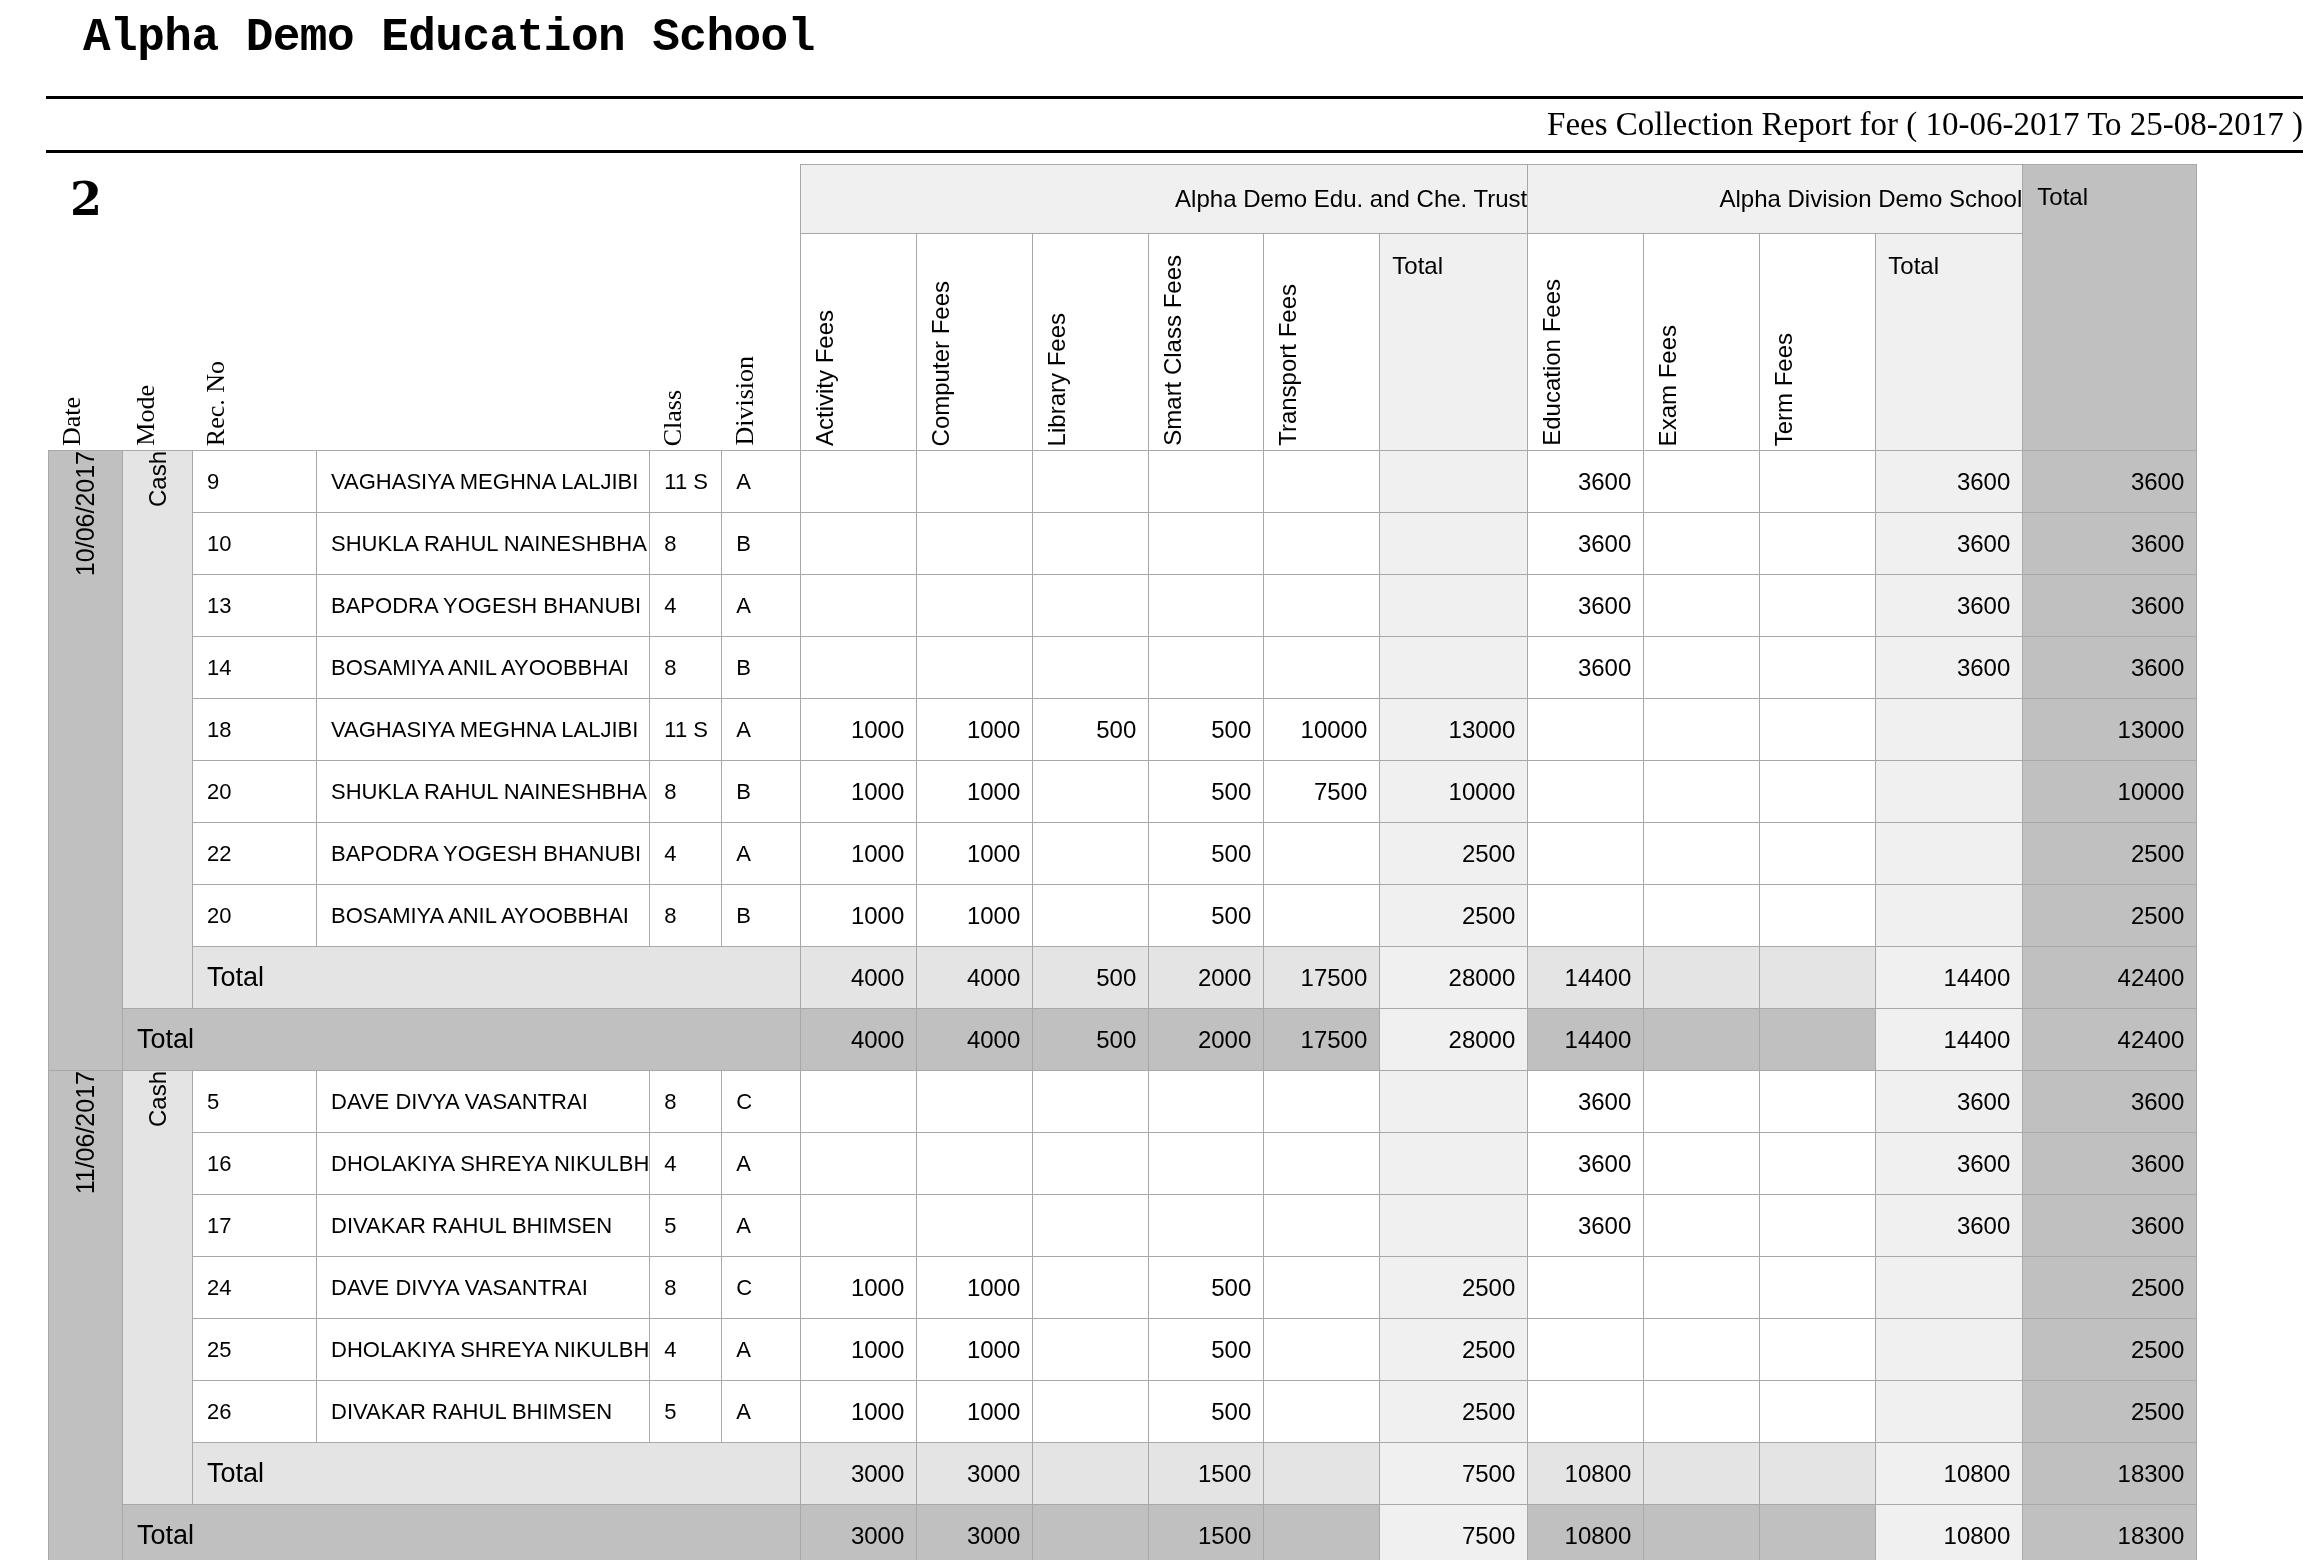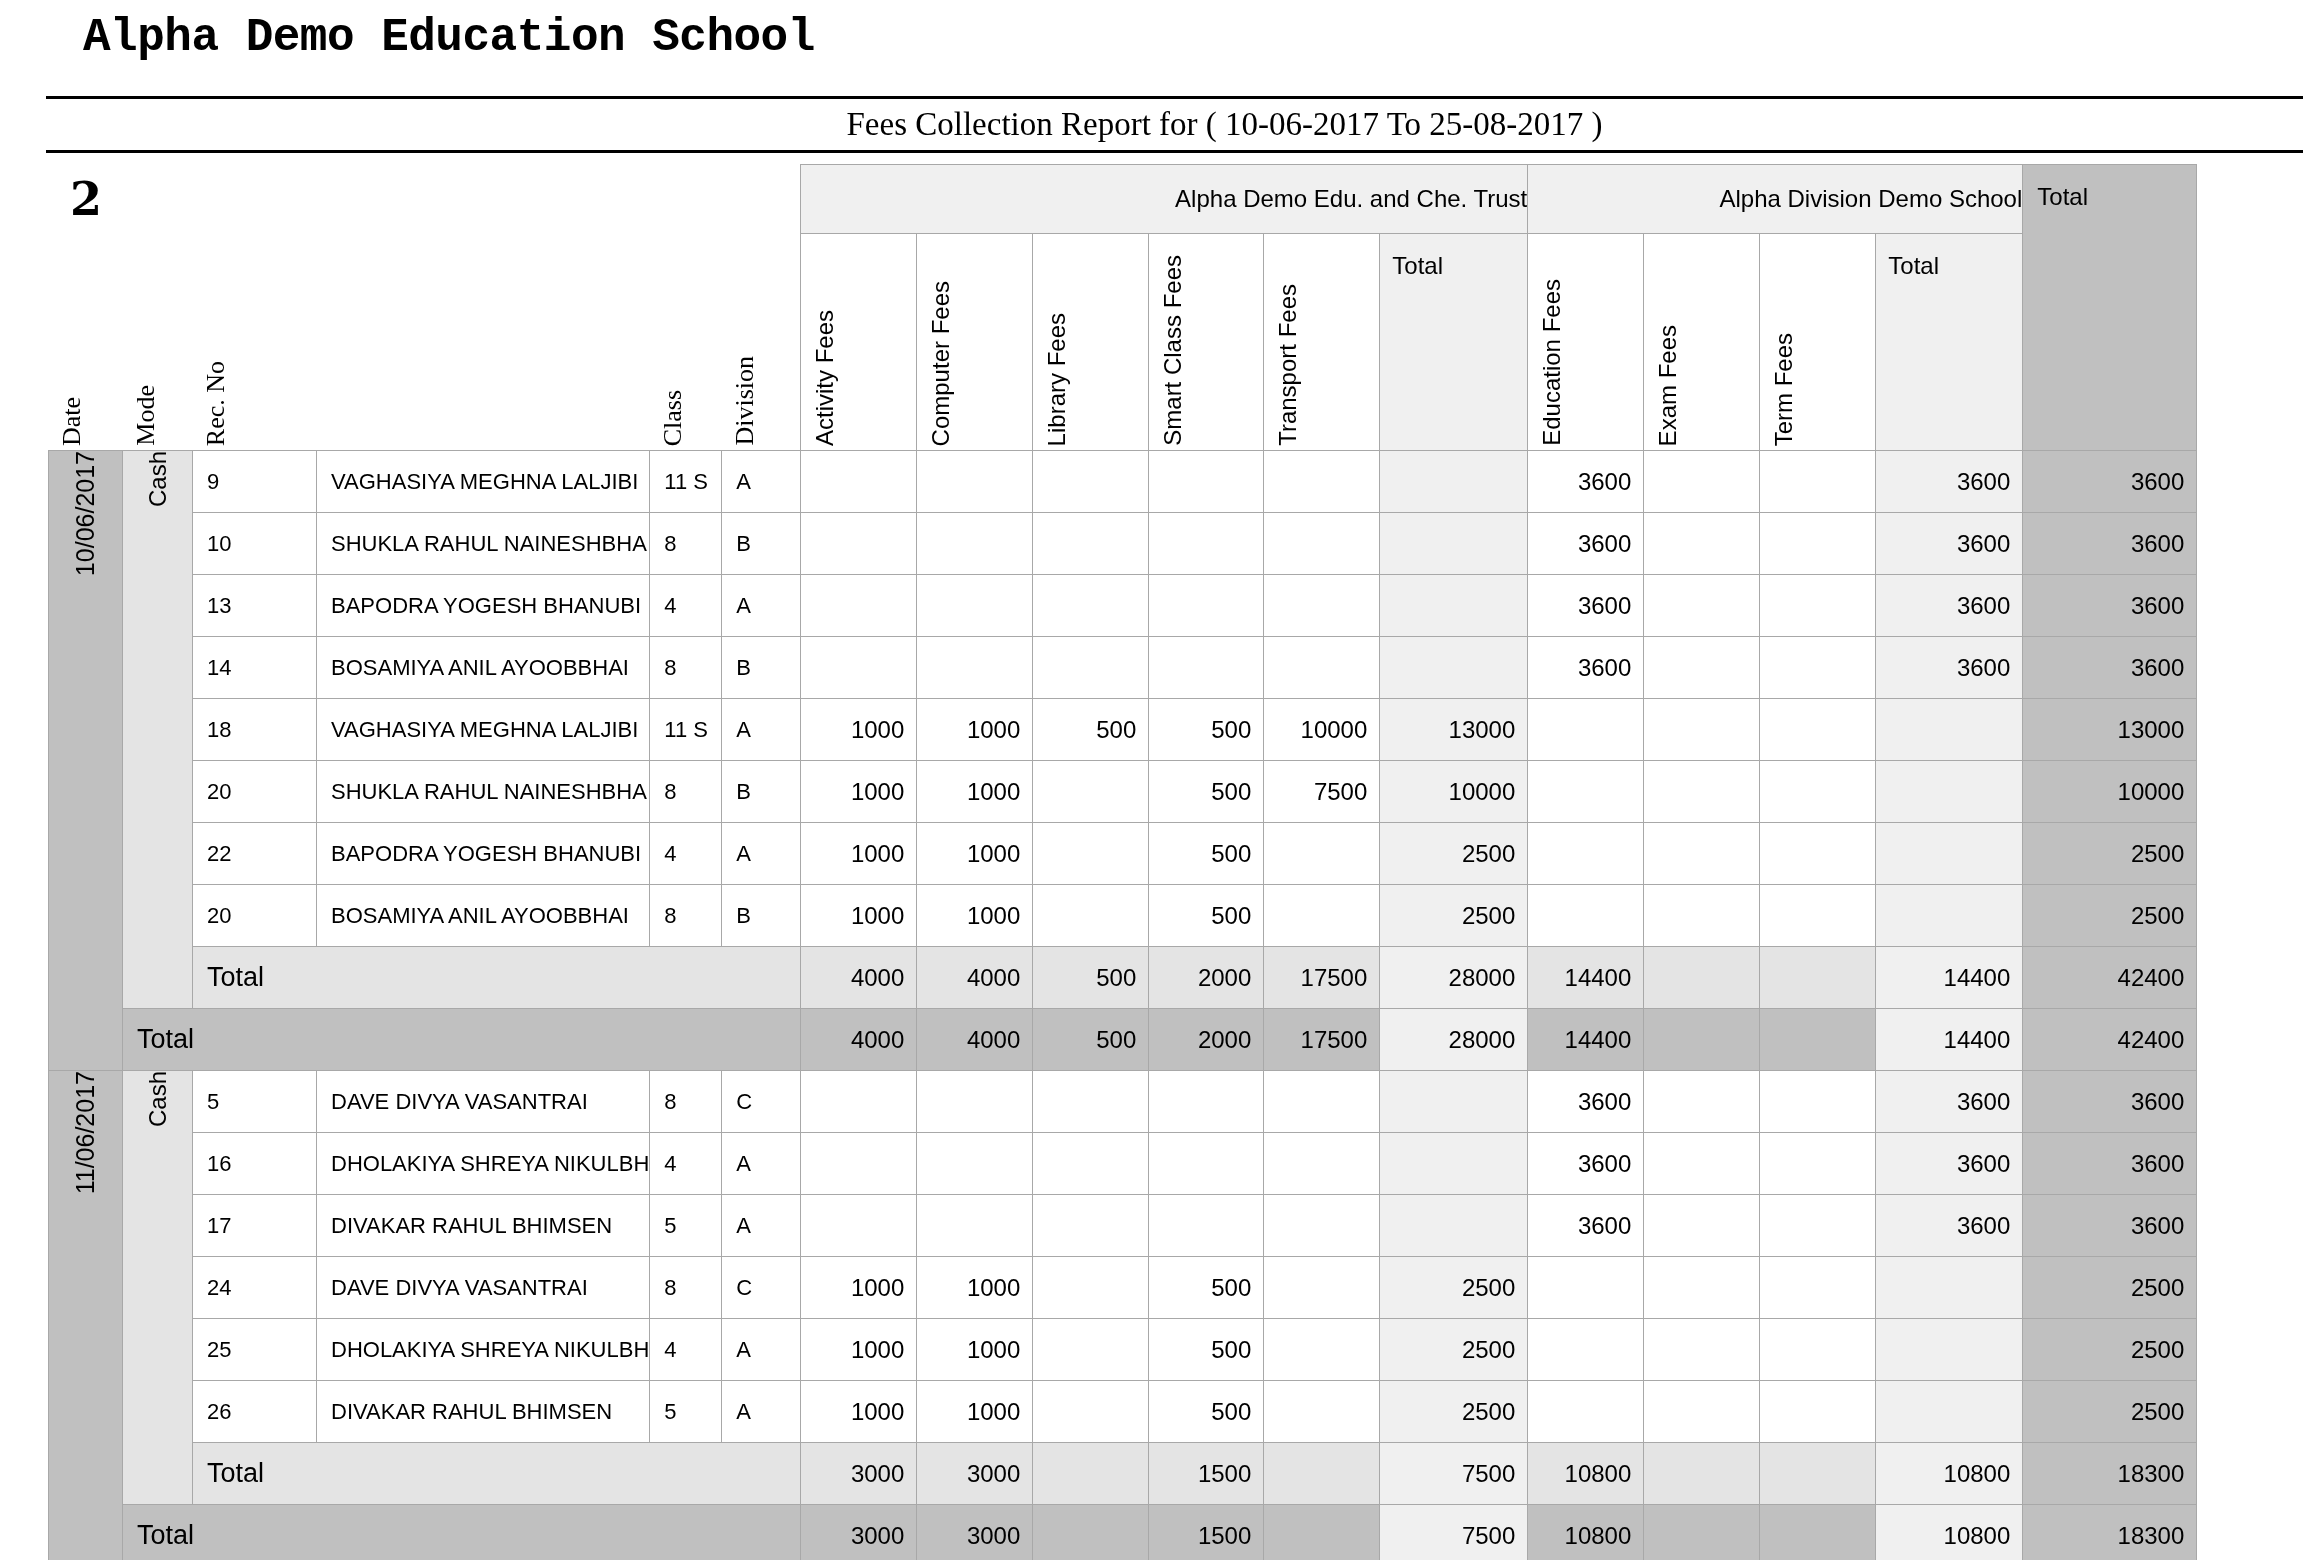--- a/index.html
+++ b/index.html
@@ -1,21 +1,21 @@
 <!DOCTYPE html>
 <html><head>
 <meta charset="utf-8">
 <style>
   html, body { margin:0; padding:0; background:#ffffff; }
   body { width:2303px; height:1560px; position:relative; overflow:hidden; font-family:"Liberation Sans", sans-serif; color:#000; }
   .school-title { position:absolute; left:52px; top:12px; font-family:Liberation Mono, monospace; font-weight:bold; font-size:46px; letter-spacing:-0.5px;margin-left:31px; }
   .rule { position:absolute; left:46px; right:0; height:3px; background:#000; }
   .rule.r1 { top:96px; }
   .rule.r2 { top:150px; }
-  .report-title { position:absolute; left:46px; right:0; top:100px; height:48px; text-align:center; font-family:"Liberation Serif", serif; font-size:33px; line-height:48px; padding-left:100px; }
+  .report-title { position:absolute; left:46px; right:0; top:100px; height:48px; text-align:right; font-family:"Liberation Serif", serif; font-size:33px; line-height:48px; padding-left:100px; }
   .page-num { position:absolute; left:70px; top:172px; font-family:"DejaVu Serif", serif; font-weight:bold; font-size:46px; }
 
   table.report { position:absolute; left:48px; top:164px; border-collapse:collapse; table-layout:fixed; }
   table.report td, table.report th { border:1px solid #a8a8a8; padding:0; font-weight:normal; overflow:hidden; white-space:nowrap; }
   .hdr-blank { border:none !important; background:transparent; }
   .grp-hdr { height:68px; background:#f0f0f0; text-align:right; vertical-align:middle; font-size:24px; padding-left:14px !important; }
   .grand-hdr { background:#c0c0c0; text-align:left; vertical-align:top; font-size:24px; padding:18px 0 0 14px !important; }
   .rot-hdr { height:216px; vertical-align:bottom; text-align:left; background:#fff; }
   .rot-hdr.left { border:none !important; background:transparent; }
   .rot { display:inline-block; writing-mode:vertical-rl; transform:rotate(180deg); font-size:24px; padding:0 0 12px 0; margin-left:10px; }

